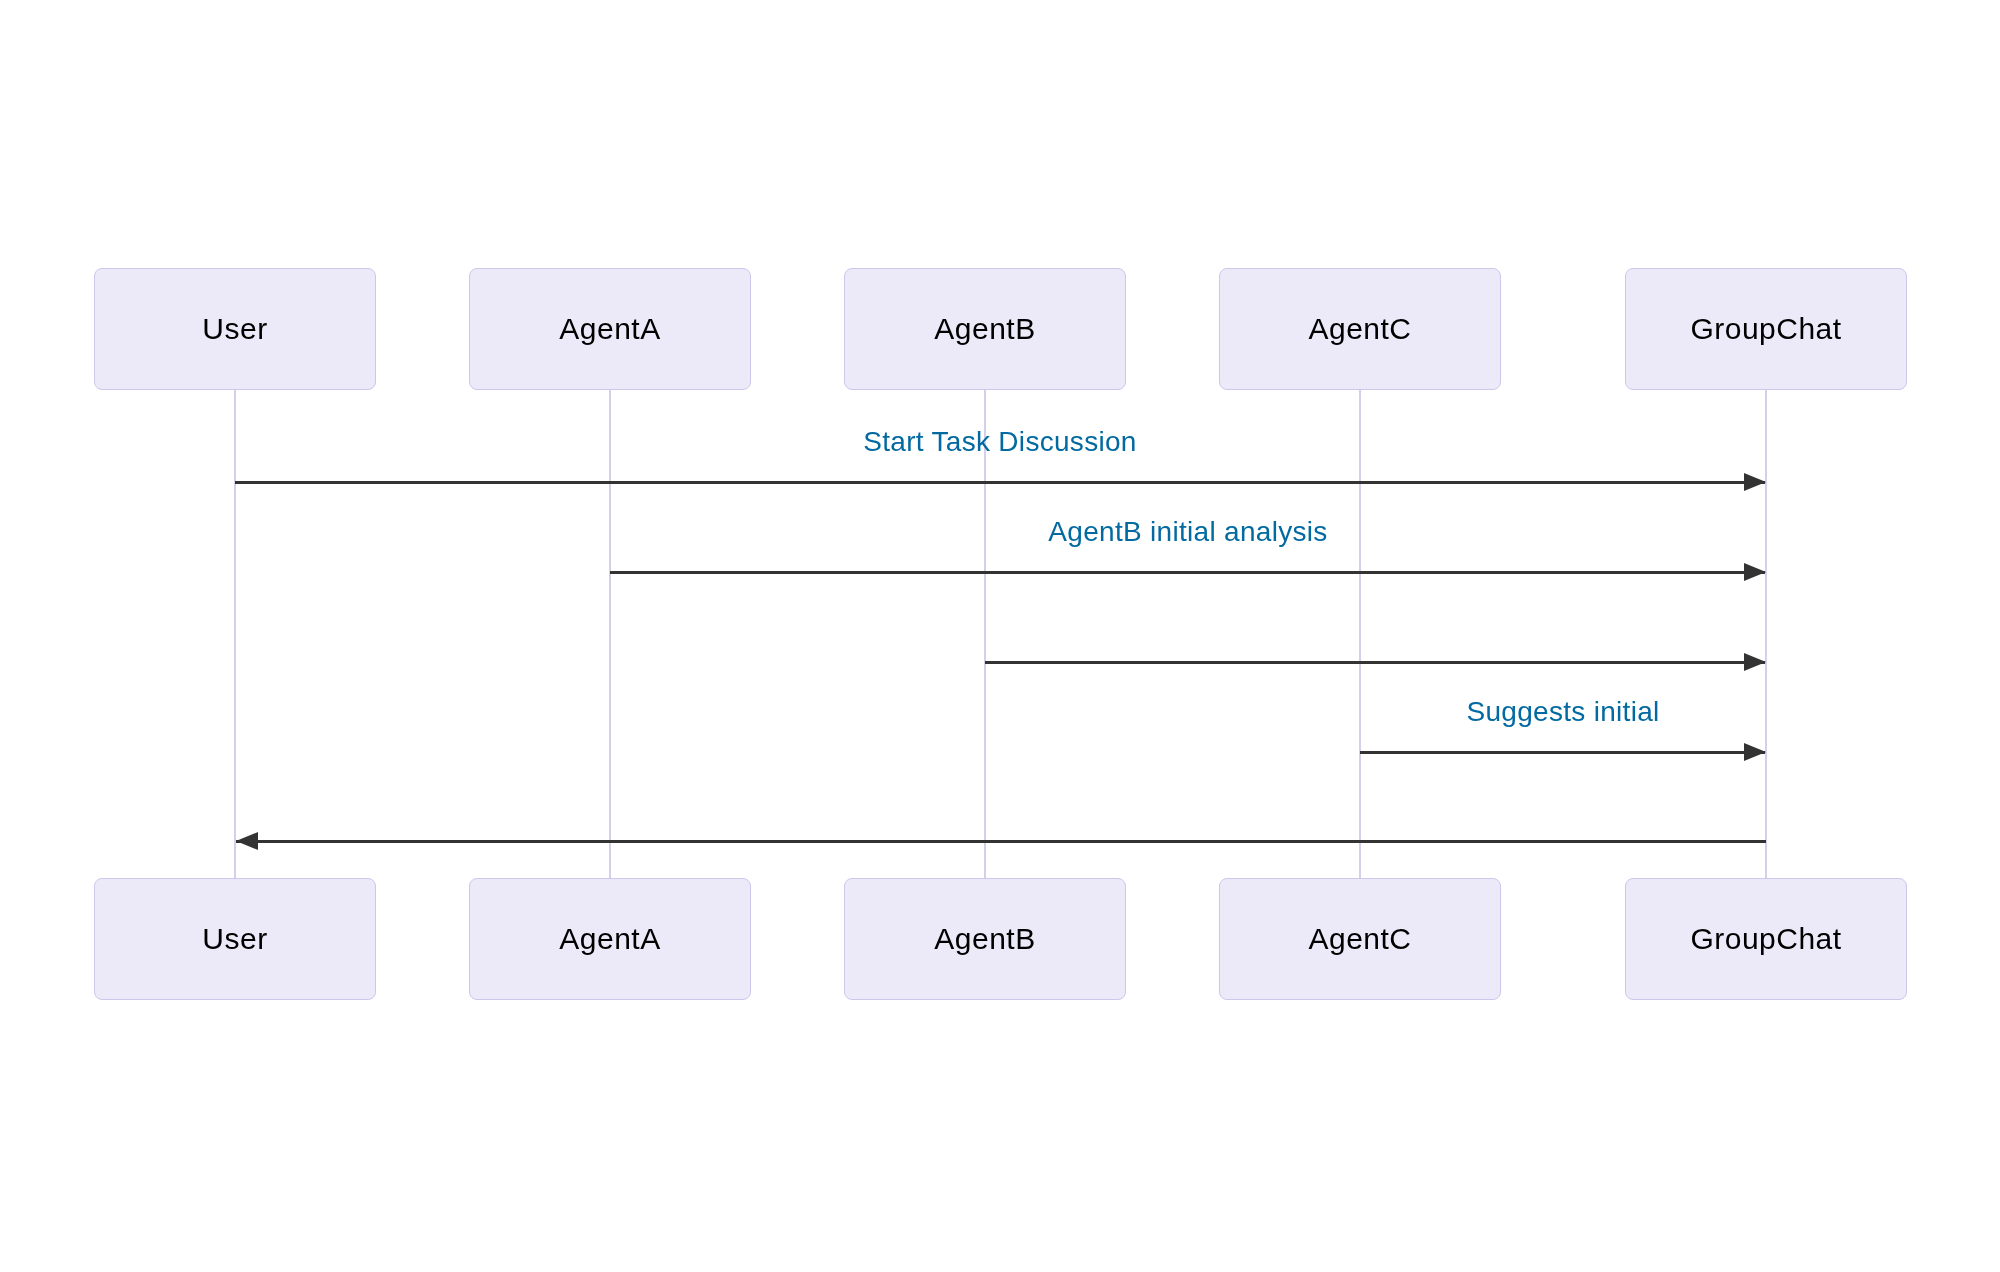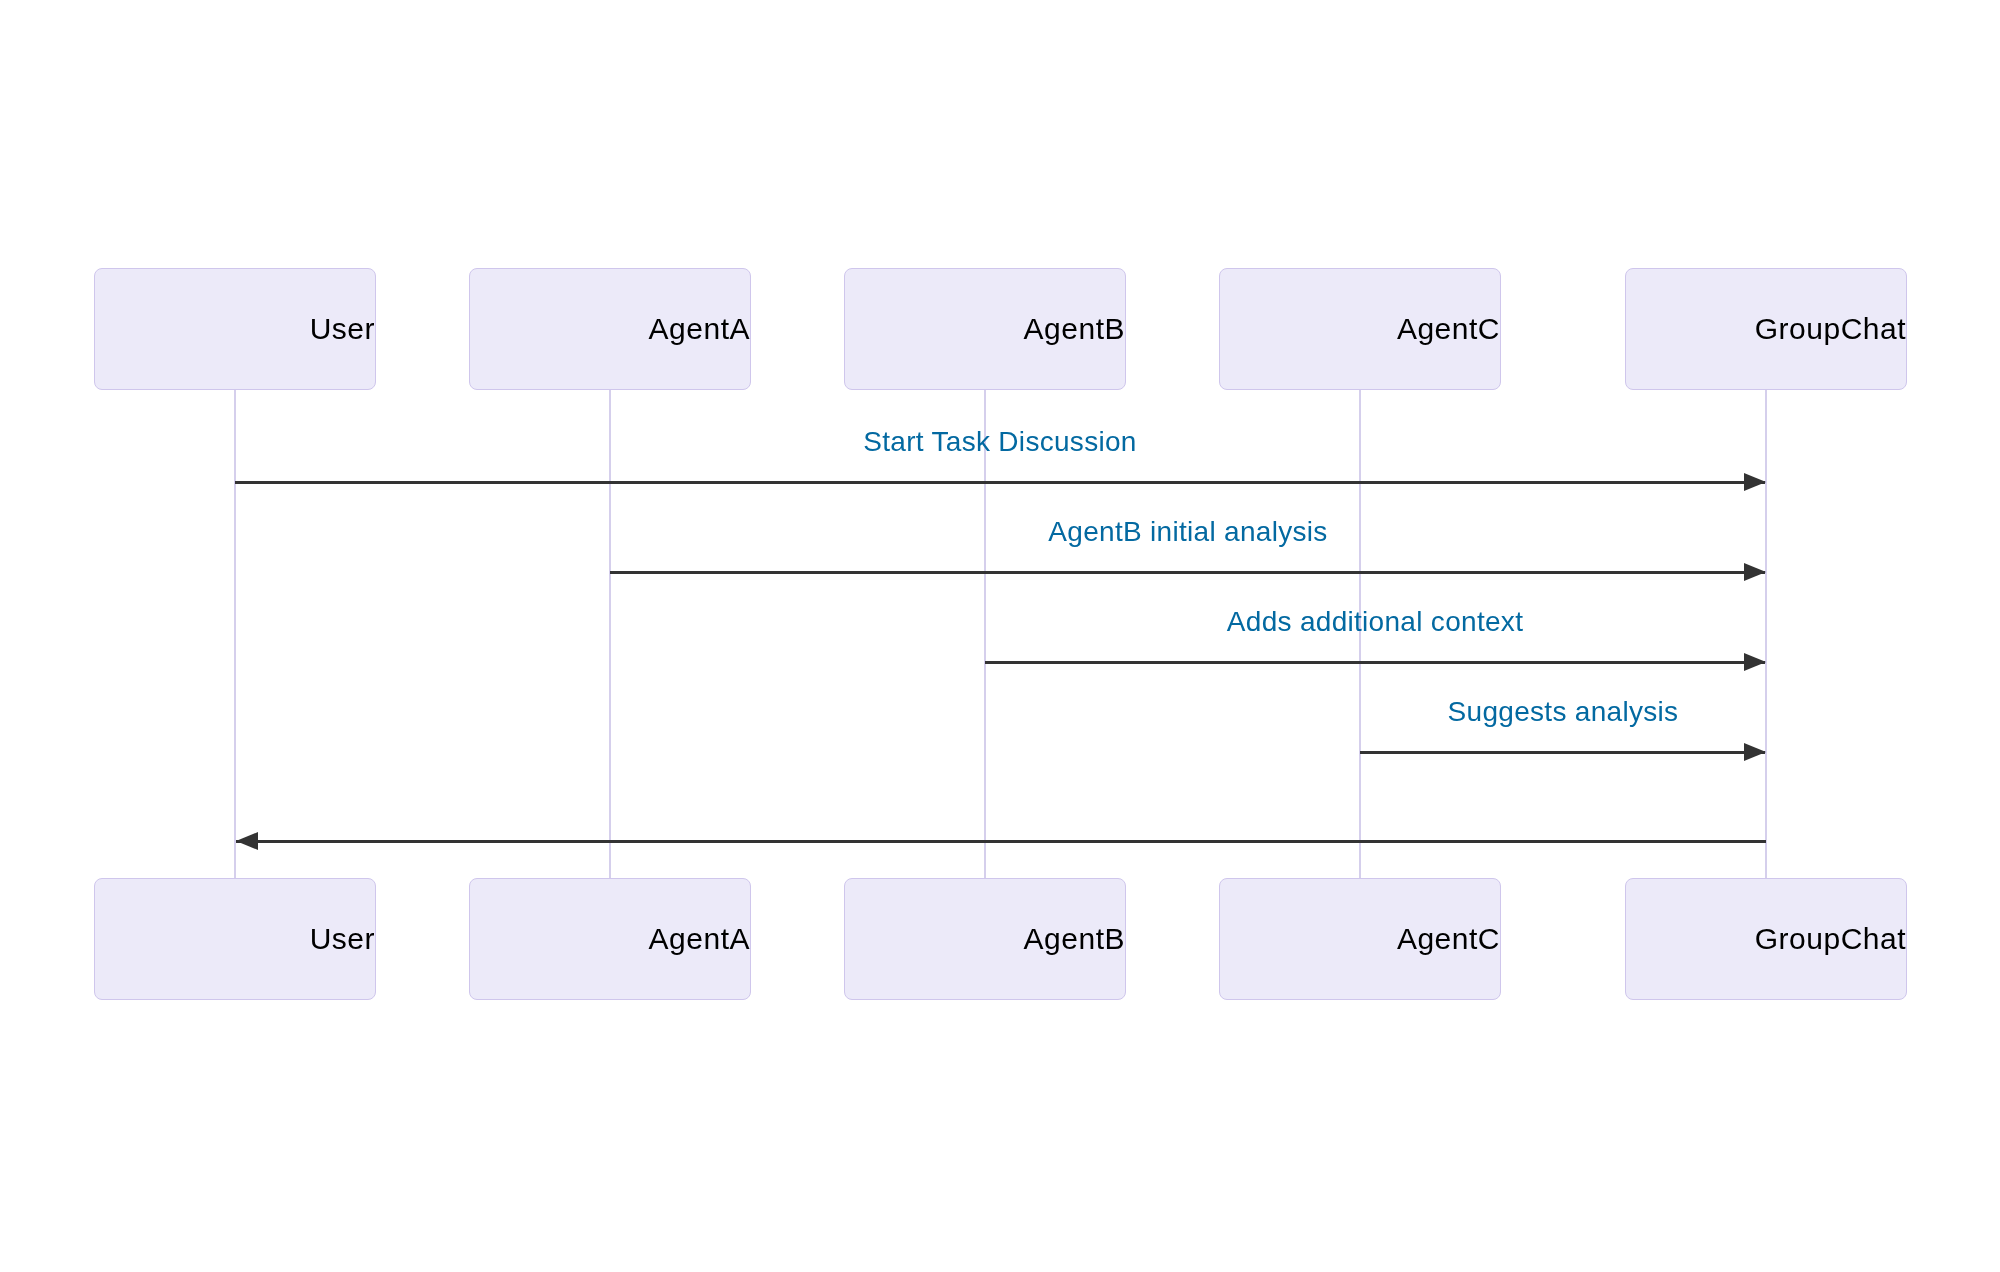--- a/index.html
+++ b/index.html
@@ -27,21 +27,21 @@
   .actor-box {
     position: absolute;
     width: 282px;
     height: 122px;
     background: #eceaf9;
     border: 1.5px solid #cfc6ec;
     border-radius: 8px;
     box-sizing: border-box;
     display: flex;
     align-items: center;
-    justify-content: flex-end;
+    justify-content: center;
   }
   .actor-box .actor-label {
     font-size: 30px;
     color: #000000;
     letter-spacing: 0.5px;
   }
   .row-top    { top: 268px; }
   .row-bottom { top: 878px; }
   
   .msg-line {
@@ -99,25 +99,24 @@
   </div>
 
   <div class="msg-label" style="left:1000px; top:424px">Start Task Discussion</div>
   <div class="msg-line" style="left:235px; top:481px; width:1530px"></div>
   <div class="arrow-head right" style="left:1744px; top:473px"></div>
 
   <div class="msg-label" style="left:1188px; top:514px">AgentB initial analysis</div>
   <div class="msg-line" style="left:610px; top:571px; width:1155px"></div>
   <div class="arrow-head right" style="left:1744px; top:563px"></div>
 
-  <div class="msg-label" style="left:1375px; top:604px">Adds additional context</div>
   <div class="msg-line" style="left:985px; top:661px; width:780px"></div>
   <div class="arrow-head right" style="left:1744px; top:653px"></div>
 
-  <div class="msg-label" style="left:1563px; top:694px">Suggests analysis</div>
+  <div class="msg-label" style="left:1563px; top:694px">Suggests initial</div>
   <div class="msg-line" style="left:1360px; top:751px; width:405px"></div>
   <div class="arrow-head right" style="left:1744px; top:743px"></div>
 
   <div class="msg-line" style="left:236px; top:840px; width:1530px"></div>
   <div class="arrow-head left" style="left:236px; top:832px"></div>
 
   <div class="actor-box row-bottom" style="left:94px">
     <span class="actor-label">User</span>
   </div>
   <div class="actor-box row-bottom" style="left:469px">

